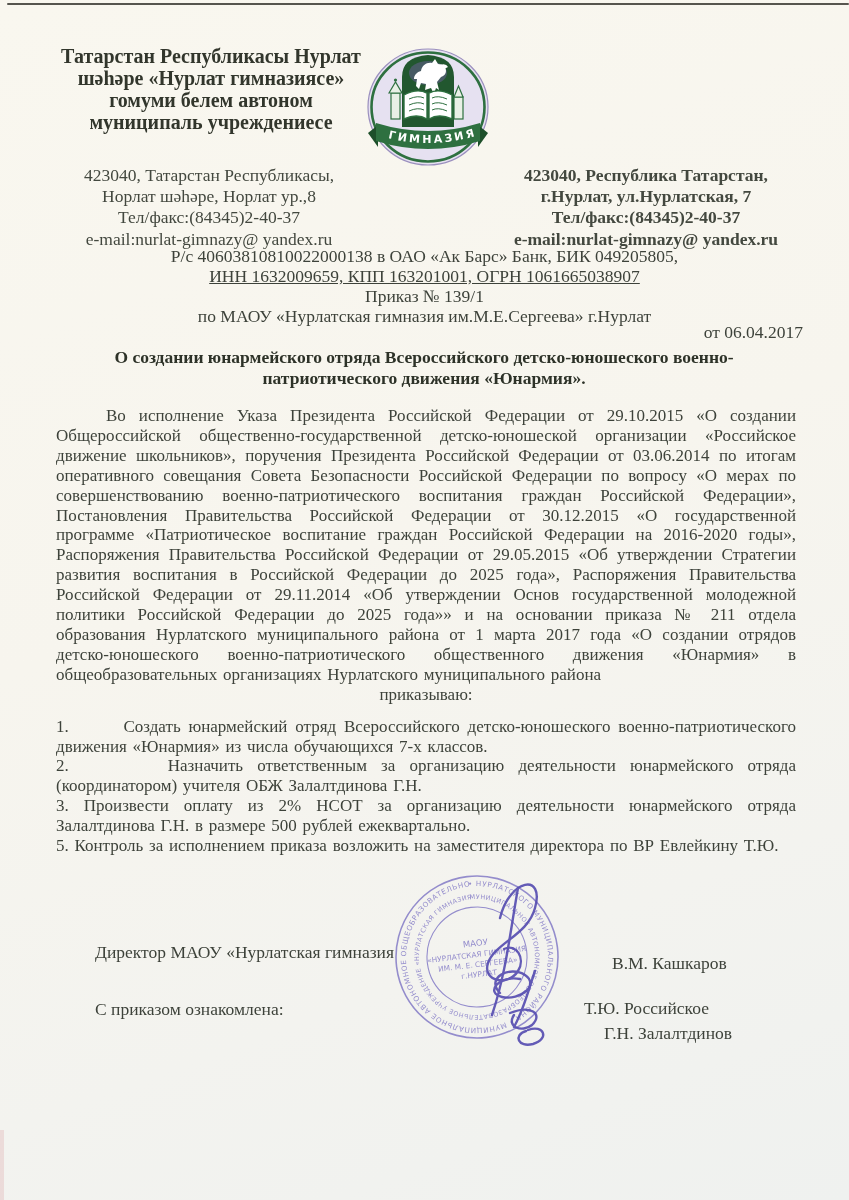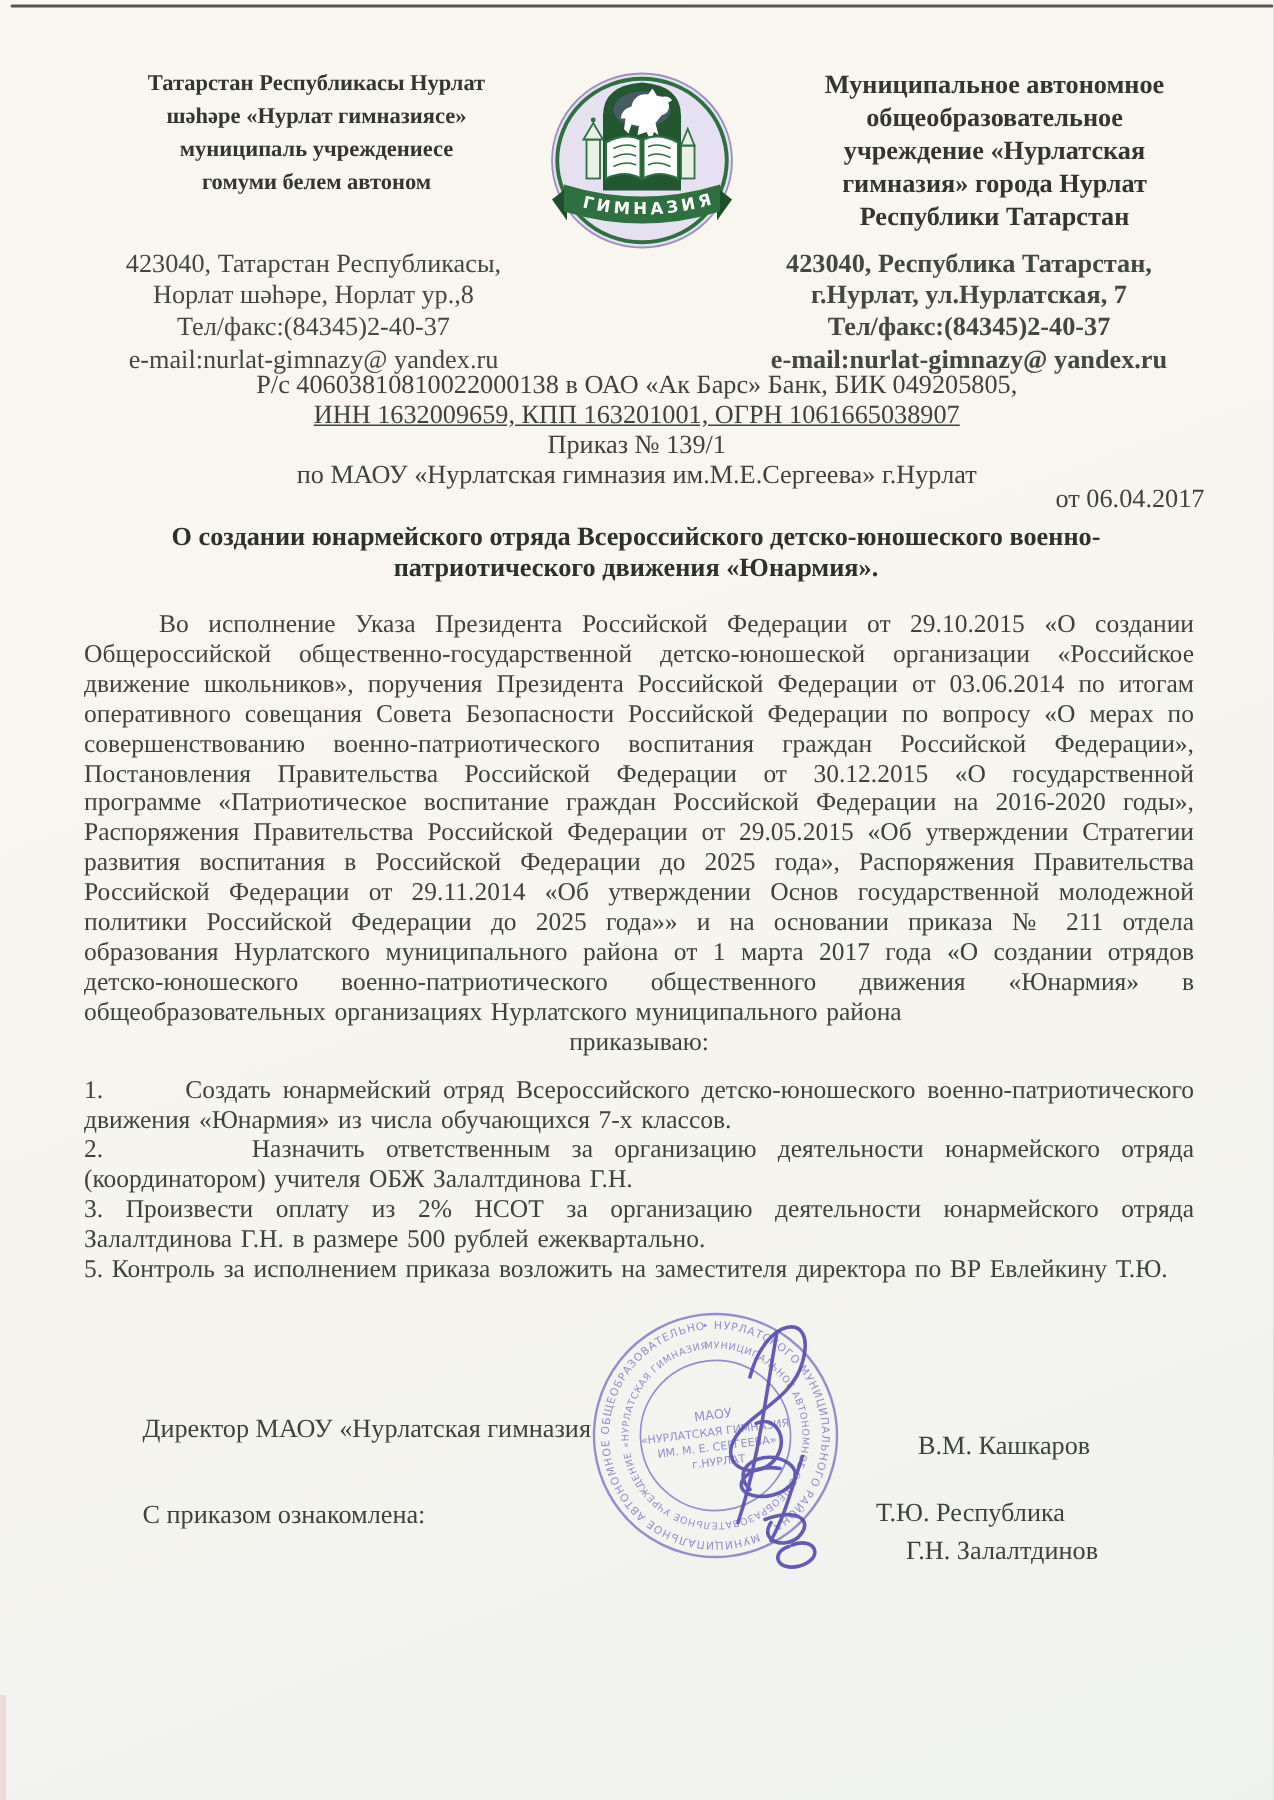--- a/index.html
+++ b/index.html
@@ -6,21 +6,21 @@
   .page{
     position:relative;width:849px;height:1200px;overflow:hidden;
     background:linear-gradient(160deg,#f9f7ef 0%,#f7f5ee 45%,#f3f3ef 75%,#eff1ef 100%);
     font-family:"Liberation Serif","DejaVu Serif",serif;
     color:#3d423a;
   }
   .scan-line{position:absolute;top:3px;left:7px;right:0;height:2px;background:#56554e;border-radius:1px;}
   .edge-artifact{position:absolute;left:0;bottom:0;width:4px;height:70px;background:#e5c6c6;opacity:.55;}
 
   .org-left{position:absolute;top:45px;left:58px;width:306px;text-align:center;
-    font-weight:bold;font-size:15px;line-height:22px;color:#32362c;}
+    font-weight:bold;font-size:20px;line-height:22px;color:#32362c;}
   .org-right{position:absolute;top:45px;left:498px;width:330px;text-align:center;
     font-weight:bold;font-size:17.5px;line-height:22px;color:#32362c;}
   .logo{position:absolute;top:45px;left:364px;width:128px;height:126px;}
 
   .contact-left{position:absolute;top:165px;left:26px;width:366px;text-align:center;
     font-size:17.5px;line-height:21.2px;color:#43483f;}
   .contact-right{position:absolute;top:165px;left:458px;width:376px;text-align:center;
     font-size:17.5px;line-height:21.2px;color:#43483f;font-weight:bold;}
 
   .center-block{position:absolute;top:247px;left:40px;width:769px;text-align:center;
@@ -56,22 +56,22 @@
 <body>
 
 <div class="page">
 
   <div class="scan-line"></div>
   <div class="edge-artifact"></div>
 
   <div class="org-left">
     <div>Татарстан Республикасы Нурлат</div>
     <div>шәһәре «Нурлат гимназиясе»</div>
+    <div>гомуми белем автоном</div>
     <div>муниципаль учреждениесе</div>
-    <div>гомуми белем автоном</div>
   </div>
 
   <svg class="logo" viewBox="0 0 128 126">
     <ellipse cx="64" cy="62" rx="60" ry="58" fill="#e6e1f1" stroke="#9a8fbe" stroke-width="1.2"></ellipse>
     <ellipse cx="64" cy="62" rx="56.5" ry="54.5" fill="none" stroke="#2e7040" stroke-width="2.6"></ellipse>
 
     <path d="M38 82 L38 32 Q38 12 64 10 Q90 12 90 32 L90 82 Z" fill="#22572f"></path>
     <ellipse cx="64" cy="28" rx="19" ry="12" fill="#6b5f9a" opacity="0.5"></ellipse>
 
     <g>
@@ -102,27 +102,20 @@
       <path d="M12 78 Q64 94 116 78 L116 96 Q64 112 12 96 Z" fill="#2e7040"></path>
       <defs>
           <path id="ribbonArc" d="M20 92 Q64 104 108 92"></path>
         </defs>
       <text font-size="11" font-weight="bold" fill="#ffffff" letter-spacing="2.5">
         <textPath href="#ribbonArc" startOffset="4">ГИМНАЗИЯ</textPath>
       </text>
     </g>
   </svg>
 
-  <div class="org-right">
-    <div>Муниципальное автономное</div>
-    <div>общеобразовательное</div>
-    <div>учреждение «Нурлатская</div>
-    <div>гимназия» города Нурлат</div>
-    <div>Республики Татарстан</div>
-  </div>
 
   <div class="contact-left">
     <div>423040, Татарстан Республикасы,</div>
     <div>Норлат шәһәре, Норлат ур.,8</div>
     <div>Тел/факс:(84345)2-40-37</div>
     <div>e-mail:nurlat-gimnazy@ yandex.ru</div>
   </div>
   <div class="contact-right">
     <div>423040, Республика Татарстан,</div>
     <div>г.Нурлат, ул.Нурлатская, 7</div>
@@ -187,16 +180,16 @@
         <path d="M88 167 C 104 161, 110 176, 93 181 C 78 185, 73 172, 86 168"></path>
       </g>
     </g>
   </svg>
 
   <div class="director-label">
     <div>Директор МАОУ «Нурлатская гимназия</div>
   </div>
   <div class="director-name">В.М. Кашкаров</div>
   <div class="ack-label">С приказом ознакомлена:</div>
-  <div class="ack-name-1">Т.Ю. Республика</div>
+  <div class="ack-name-1">Т.Ю. Российское</div>
   <div class="ack-name-2">Г.Н. Залалтдинов</div>
 
 </div>
 
 </body></html>

